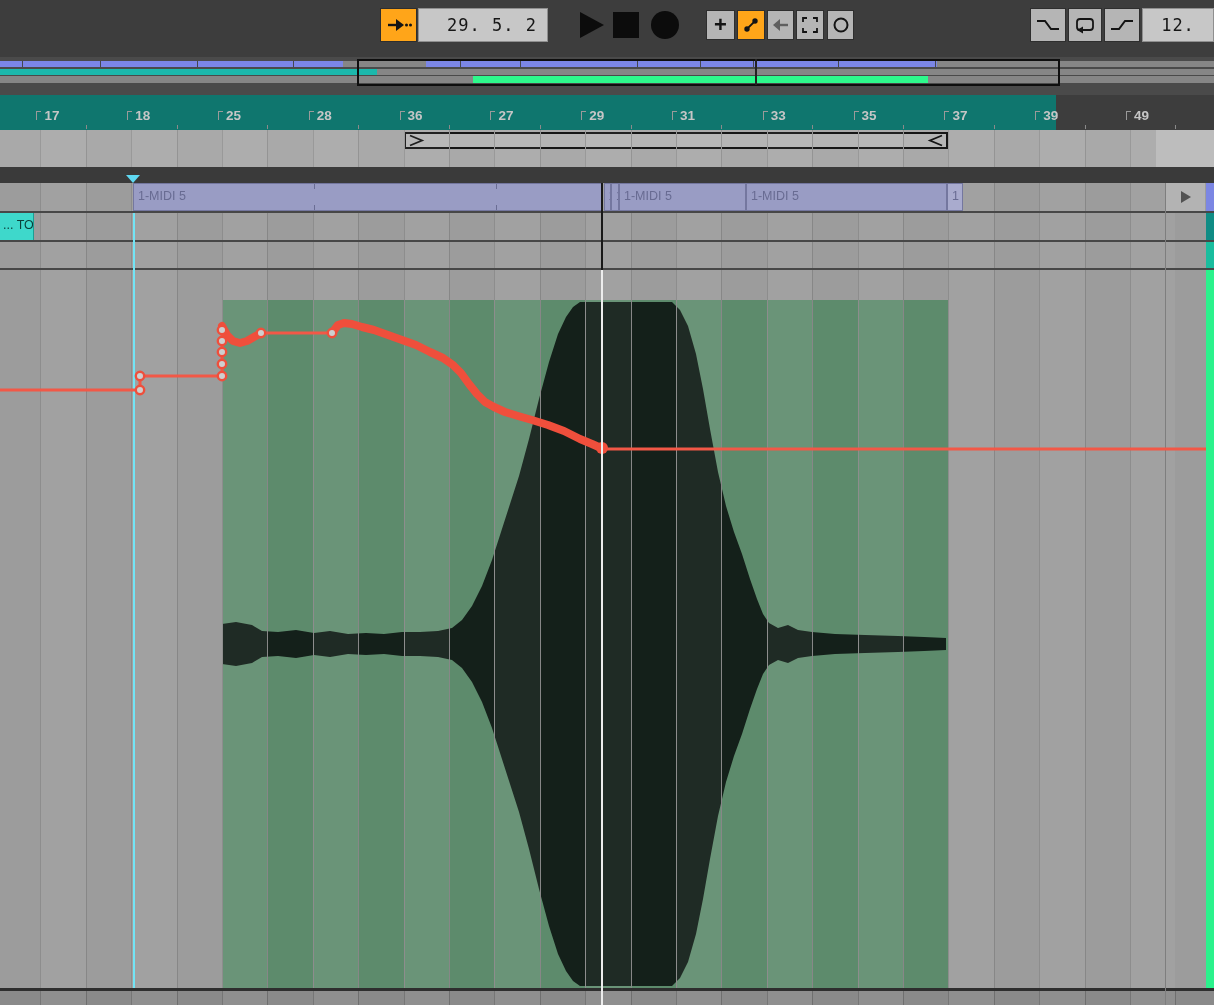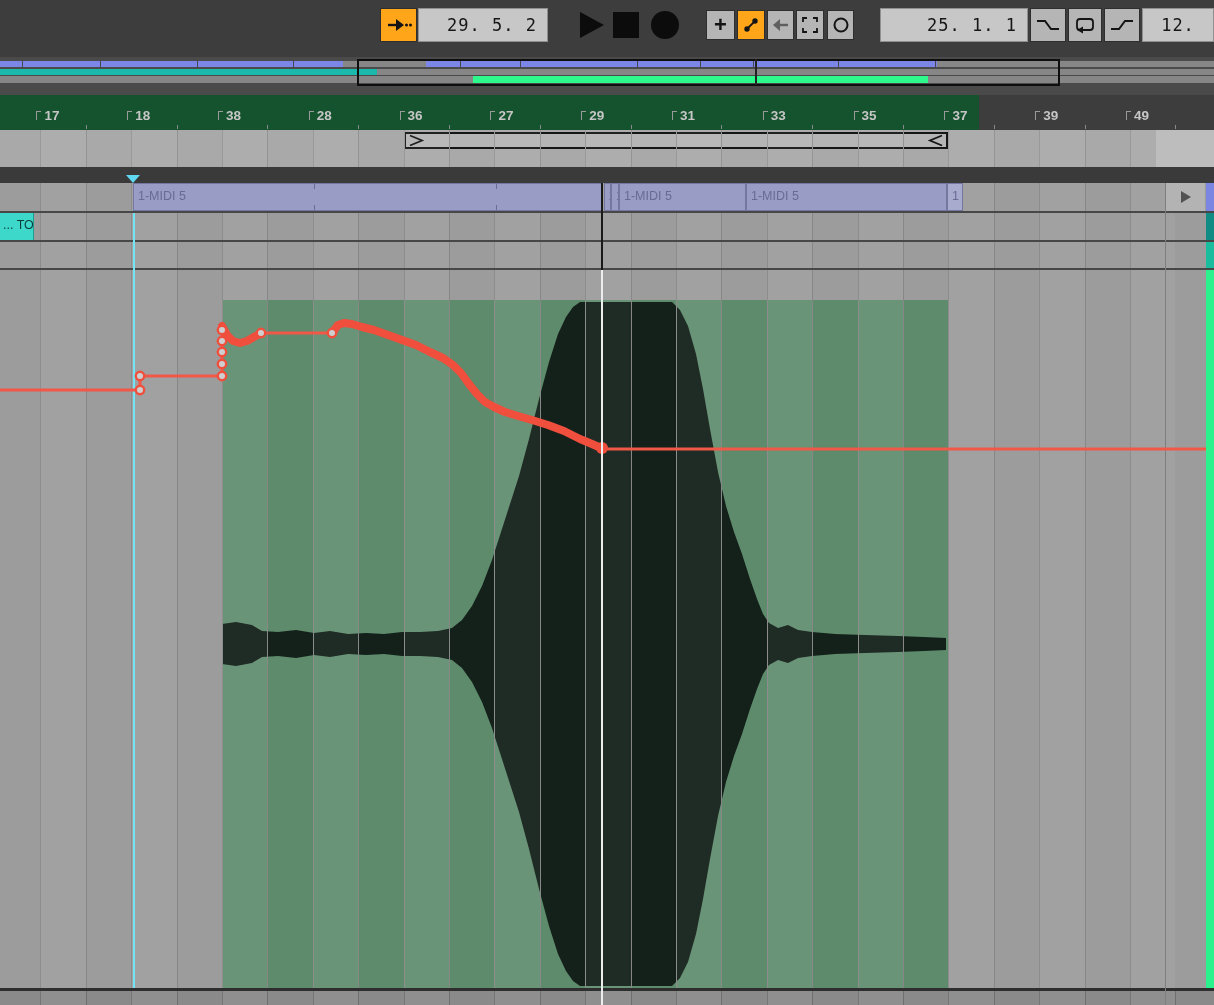--- a/index.html
+++ b/index.html
@@ -16,21 +16,21 @@
         font-size:17px;display:flex;align-items:center;justify-content:flex-end;
         padding-right:10px;letter-spacing:1px;cursor:ew-resize;}
   .plus{font-size:22px;font-weight:bold;color:#141414;line-height:1;}
   
   .overview{left:0;top:57px;width:1214px;height:38px;background:#4a4a4a;}
   .lane{position:absolute;left:0;width:1214px;background:#868686;}
   .oseg{position:absolute;top:0;bottom:0;}
   .otick{position:absolute;top:0;bottom:0;width:1px;background:#44474f;}
   .viewrect{position:absolute;border:2.5px solid #0e0e0e;box-sizing:border-box;background:transparent;}
   
-  .ruler{left:0;top:95px;width:979px;height:35px;background:#14532d;cursor:pointer;}
+  .ruler{left:0;top:95px;width:1056px;height:35px;background:#0f766e;cursor:pointer;}
   .bar-label{position:absolute;top:13px;color:#c6c6c6;font-size:13.5px;font-weight:bold;white-space:nowrap;}
   .bar-label .tick{display:inline-block;width:4px;height:8px;border-left:1px solid #9a9a9a;
         border-top:1px solid #9a9a9a;margin-right:3px;}
   .minor{position:absolute;bottom:1px;width:1px;height:4px;background:#8a8a8a;}
   
   .scrub{left:0;top:130px;width:1214px;height:37px;background:#a9a9a9;cursor:pointer;}
   .darkband{left:0;top:167px;width:1214px;height:16px;background:#3a3a3a;}
   .vline{position:absolute;top:0;bottom:0;width:1px;}
   .altcol{position:absolute;top:0;bottom:0;background:rgba(255,255,255,0.05);}
   .trackrow{position:absolute;left:0;width:1214px;background:#9c9c9c;}
@@ -102,21 +102,20 @@
     <svg width="22" height="22" viewBox="0 0 22 22">
       <path d="M4,8 V4 H8 M14,4 H18 V8 M18,14 V18 H14 M8,18 H4 V14" stroke="#141414" stroke-width="1.8" fill="none"></path>
     </svg>
   </div>
   <div class="tbtn" style="left:827px;width:27px;top:10px;height:30px;">
     <svg width="20" height="20" viewBox="0 0 20 20">
       <circle cx="10" cy="10" r="6.5" stroke="#141414" stroke-width="2" fill="none"></circle>
     </svg>
   </div>
 
-  <div class="numbox" style="left:880px;width:148px;">25.  1.  1</div>
   <div class="tbtn" style="left:1030px;width:36px;">
     <svg width="28" height="22" viewBox="0 0 28 22">
       <path d="M3,7 H11 L17,15 H25" stroke="#141414" stroke-width="2" fill="none"></path>
     </svg>
   </div>
   <div class="tbtn" style="left:1068px;width:34px;">
     <svg width="26" height="22" viewBox="0 0 26 22">
       <path d="M8,16 H18 Q21,16 21,13 V8 Q21,5 18,5 H8 Q5,5 5,8 V13 Q5,16 8,16" stroke="#141414" stroke-width="1.8" fill="none"></path>
       <polygon points="11,12.5 11,19.5 5,16" fill="#141414"></polygon>
     </svg>
@@ -151,21 +150,21 @@
     <div class="lane" style="top: 19px; height: 7px;">
       <div class="oseg" style="left: 473px; width: 455px; background: rgb(46, 249, 140);"></div>
     </div>
     <div class="viewrect" style="left: 357px; top: 1.5px; width: 703px; height: 27px;"></div>
     <div style="position: absolute; left: 755px; top: 2px; height: 26px; width: 1.5px; background: rgb(35, 35, 35);"></div>
   </div>
 
 <div class="abs ruler" id="ruler">
     <div class="bar-label" style="left: 36.4px;"><span class="tick"></span><span>17</span></div>
     <div class="bar-label" style="left: 127.2px;"><span class="tick"></span><span>18</span></div>
-    <div class="bar-label" style="left: 218px;"><span class="tick"></span><span>38</span></div>
+    <div class="bar-label" style="left: 218px;"><span class="tick"></span><span>25</span></div>
     <div class="bar-label" style="left: 308.8px;"><span class="tick"></span><span>28</span></div>
     <div class="bar-label" style="left: 399.6px;"><span class="tick"></span><span>36</span></div>
     <div class="bar-label" style="left: 490.4px;"><span class="tick"></span><span>27</span></div>
     <div class="bar-label" style="left: 581.2px;"><span class="tick"></span><span>29</span></div>
     <div class="bar-label" style="left: 672px;"><span class="tick"></span><span>31</span></div>
     <div class="bar-label" style="left: 762.8px;"><span class="tick"></span><span>33</span></div>
     <div class="bar-label" style="left: 853.6px;"><span class="tick"></span><span>35</span></div>
     <div class="bar-label" style="left: 944.4px; text-align: center;"><span class="tick"></span><span>37</span></div>
     <div class="bar-label" style="left: 1035.2px;"><span class="tick"></span><span>39</span></div>
     <div class="bar-label" style="left: 1126px;"><span class="tick"></span><span>49</span></div>

